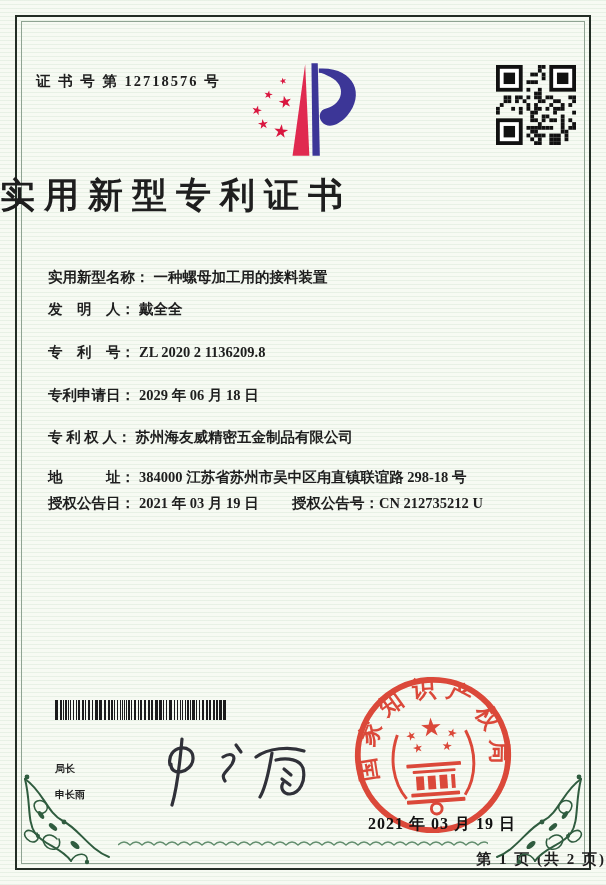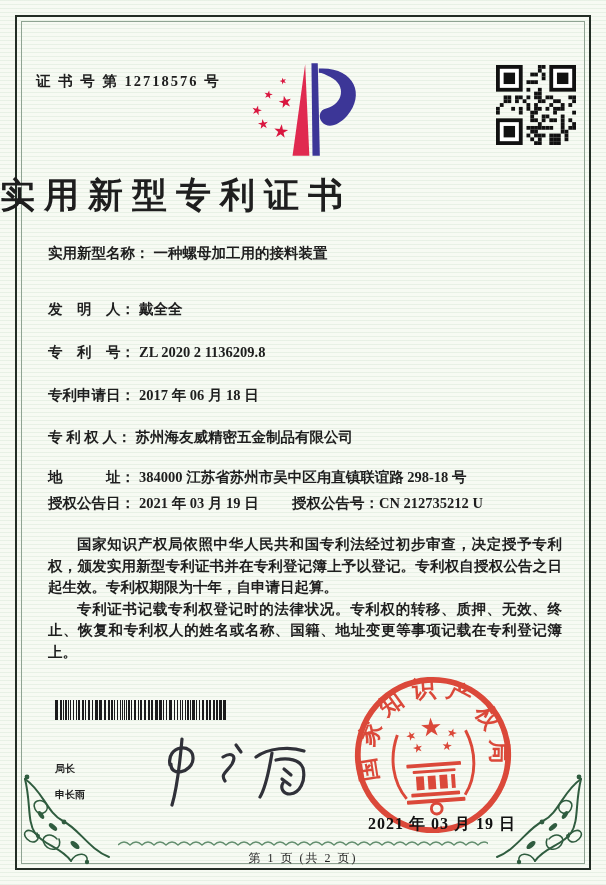--- a/index.html
+++ b/index.html
@@ -21,21 +21,21 @@
   .fvalue{margin-left:4px;}
   .grant-no{position:absolute;left:244px;top:0;}
   .paras{position:absolute;left:48px;top:534px;width:514px;font-size:14.5px;font-weight:600;
     line-height:21.5px;text-align:justify;}
   .paras p{margin:0;text-indent:2em;}
   .barcode{position:absolute;left:55px;top:700px;width:174px;height:20px;}
   .director{position:absolute;left:55px;top:756px;font-size:10px;font-weight:700;line-height:26px;}
   .signature{position:absolute;left:148px;top:733px;width:175px;height:78px;}
   .seal{position:absolute;left:350px;top:672px;width:166px;height:166px;opacity:.92;transform:rotate(-4deg);}
   .seal-date{position:absolute;left:368px;top:814px;font-size:16px;font-weight:700;letter-spacing:1px;color:#111;}
-  .footer{position:absolute;left:0;top:850px;width:100%;text-align:center;font-size:12px;font-weight:400;letter-spacing:2px;}
+  .footer{position:absolute;left:0;top:850px;width:100%;text-align:right;font-size:15px;font-weight:700;letter-spacing:2px;}
   .orn{position:absolute;width:100px;height:100px;pointer-events:none;}
   .orn-bl{left:17px;bottom:16px;}
   .orn-br{right:17px;bottom:16px;transform:scaleX(-1);}
   .wave{position:absolute;left:118px;bottom:38px;width:370px;height:8px;pointer-events:none;}
   .hidden-defs{position:absolute;width:0;height:0;}
 </style>
 </head>
 <body>
 
 <div class="page">
@@ -176,50 +176,46 @@
       <rect x="15" y="1" width="5" height="5" fill="#fff"></rect>
       <rect x="16" y="2" width="3" height="3" fill="#111"></rect>
       <rect x="0" y="14" width="7" height="7" fill="#111"></rect>
       <rect x="1" y="15" width="5" height="5" fill="#fff"></rect>
       <rect x="2" y="16" width="3" height="3" fill="#111"></rect>
     </svg>
 
   <div class="title">实用新型专利证书</div>
 
   <div class="fields">
-    <div class="frow" style="top:244px">
+    <div class="frow" style="top:268px">
       <span class="flabel">实用新型名称：</span><span class="fvalue">一种螺母加工用的接料装置</span>
     </div>
     <div class="frow" style="top:300px">
       <span class="flabel">发　明　人：</span><span class="fvalue">戴全全</span>
     </div>
     <div class="frow" style="top:343px">
       <span class="flabel">专　利　号：</span><span class="fvalue">ZL 2020 2 1136209.8</span>
     </div>
     <div class="frow" style="top:386px">
-      <span class="flabel">专利申请日：</span><span class="fvalue">2017 年 06 月 18 日</span>
+      <span class="flabel">专利申请日：</span><span class="fvalue">2029 年 06 月 18 日</span>
     </div>
     <div class="frow" style="top:428px">
       <span class="flabel">专 利 权 人：</span><span class="fvalue">苏州海友威精密五金制品有限公司</span>
     </div>
     <div class="frow" style="top:468px">
       <span class="flabel">地　　　址：</span><span class="fvalue">384000 江苏省苏州市吴中区甪直镇联谊路 298-18 号</span>
     </div>
     <div class="frow" style="top:494px">
       <span class="flabel">授权公告日：</span><span class="fvalue">2021 年 03 月 19 日</span>
       <span class="grant-no">
         <span>授权公告号：</span><span>CN 212735212 U</span>
       </span>
     </div>
   </div>
 
-  <div class="paras">
-    <p>国家知识产权局依照中华人民共和国专利法经过初步审查，决定授予专利权，颁发实用新型专利证书并在专利登记簿上予以登记。专利权自授权公告之日起生效。专利权期限为十年，自申请日起算。</p>
-    <p>专利证书记载专利权登记时的法律状况。专利权的转移、质押、无效、终止、恢复和专利权人的姓名或名称、国籍、地址变更等事项记载在专利登记簿上。</p>
-  </div>
 
   <svg class="barcode" id="barcode" viewBox="0 0 174 20" preserveAspectRatio="none">
       <rect x="0" y="0" width="3" height="20" fill="#1b1b1b"></rect>
       <rect x="5" y="0" width="2" height="20" fill="#1b1b1b"></rect>
       <rect x="8" y="0" width="1" height="20" fill="#1b1b1b"></rect>
       <rect x="10" y="0" width="2" height="20" fill="#1b1b1b"></rect>
       <rect x="13" y="0" width="1" height="20" fill="#1b1b1b"></rect>
       <rect x="15" y="0" width="1" height="20" fill="#1b1b1b"></rect>
       <rect x="18" y="0" width="1" height="20" fill="#1b1b1b"></rect>
       <rect x="21" y="0" width="1" height="20" fill="#1b1b1b"></rect>

